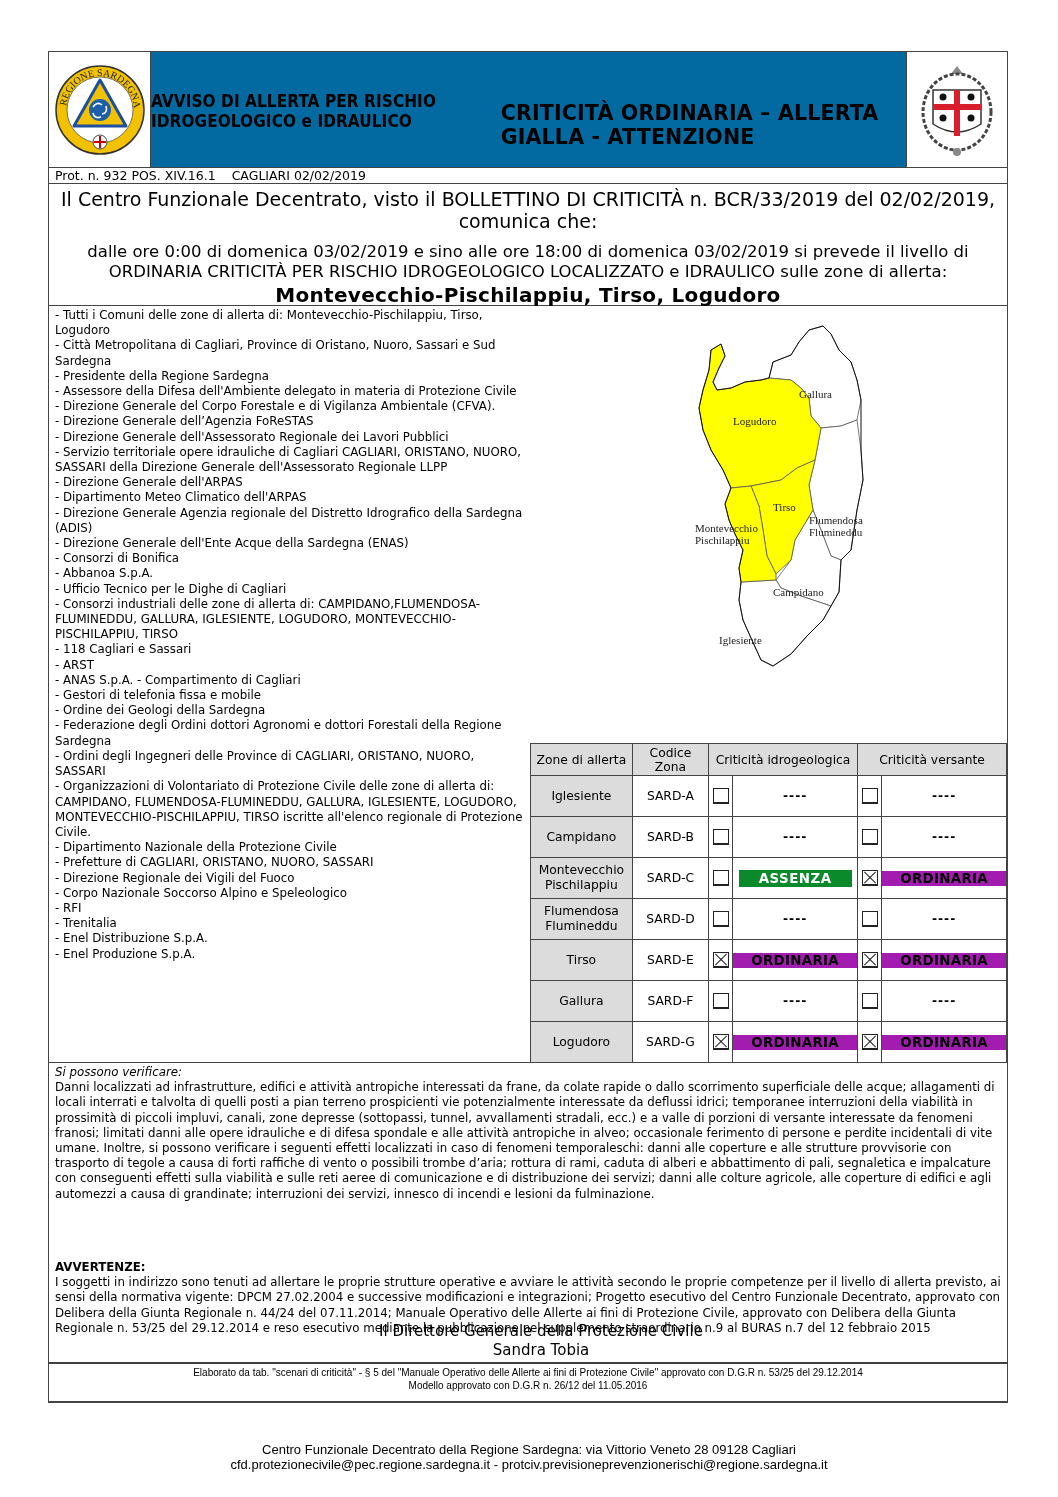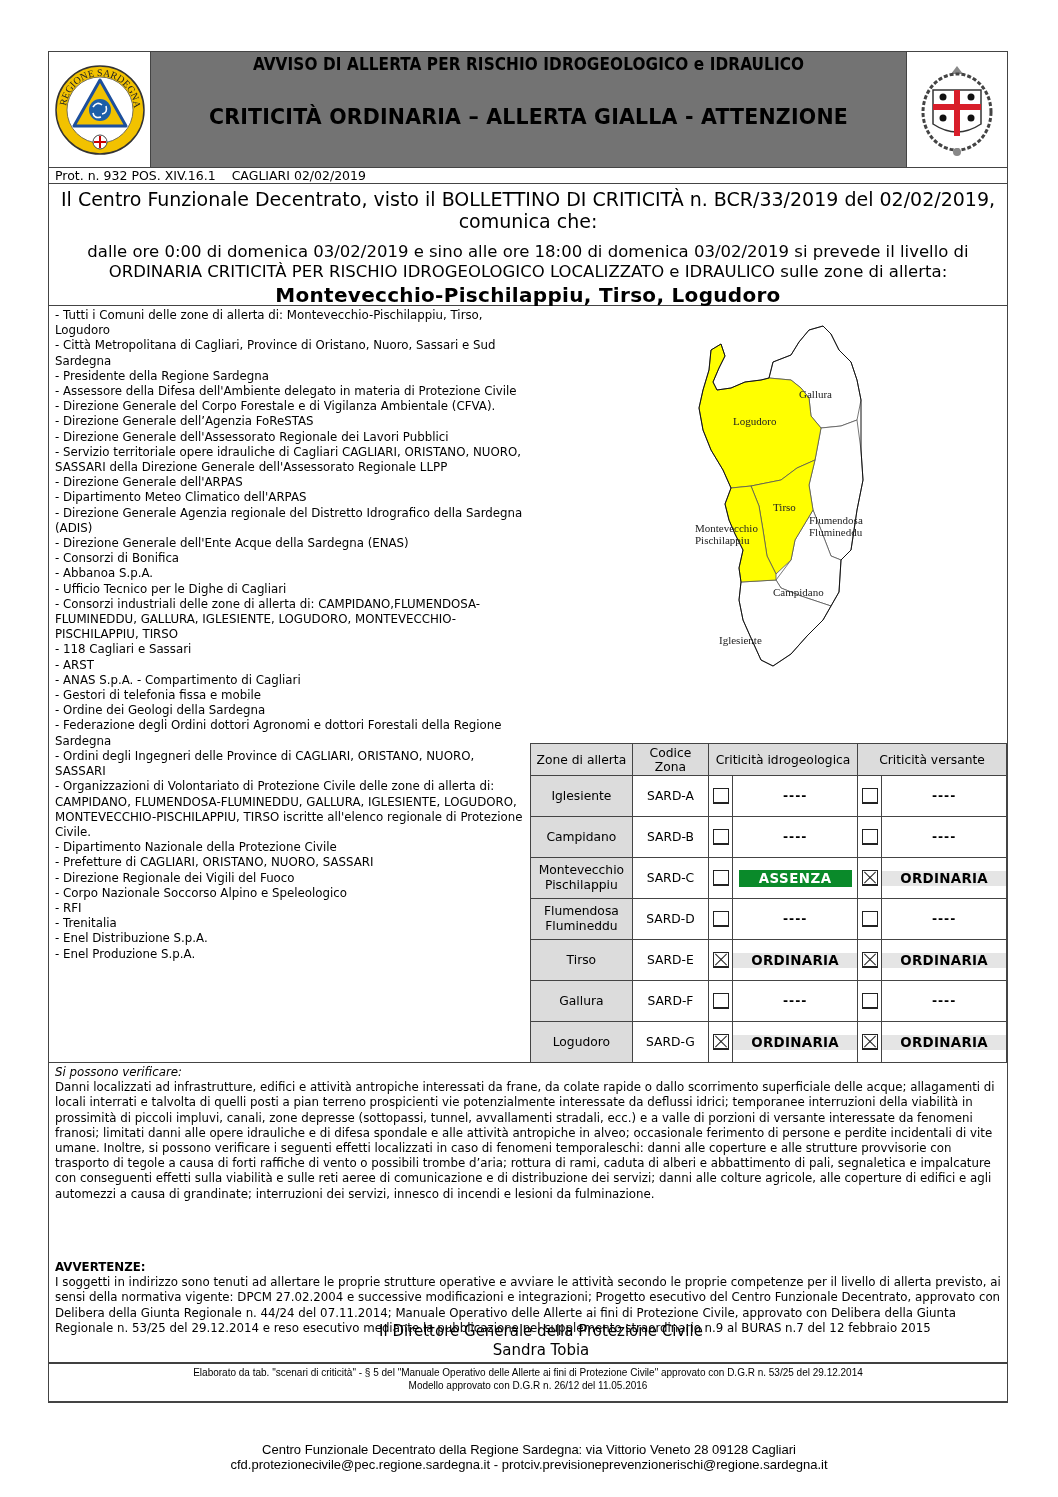--- a/index.html
+++ b/index.html
@@ -2,21 +2,21 @@
 <html><head>
 <meta charset="utf-8">
 <style>
   html, body { margin:0; padding:0; background:#fff; }
   body { width:1058px; height:1497px; position:relative; font-family:"DejaVu Sans", sans-serif; color:#000; overflow:hidden; }
   .frame { position:absolute; left:48px; top:51px; width:960px; border:1px solid #444; box-sizing:border-box; }
   .row { border-bottom:1px solid #444; box-sizing:border-box; position:relative; }
   
   .hdr { height:116px; display:flex; }
   .logo-l { width:101px; border-right:1px solid #444; display:flex; align-items:center; justify-content:center; }
-  .banner { flex:1; background:#737373; display:flex; flex-direction:column; align-items:center; }
+  .banner { flex:1; background:#0369a1; display:flex; flex-direction:row; align-items:center; }
   .banner .t1 { font-family:"DejaVu Sans Condensed","DejaVu Sans", sans-serif; font-weight:bold; font-size:17px; margin-top:2px; letter-spacing:0.1px; }
   .banner .t2 { font-weight:bold; font-size:20.5px; margin-top:31px; letter-spacing:0.2px; }
   .logo-r { width:100px; border-left:1px solid #444; display:flex; align-items:center; justify-content:center; }
   .prot { height:16px; display:flex; align-items:center; padding:0 6px; font-size:12.5px;gap:16px; }
   .intro { height:118px; text-align:center; }
   .intro .l1 { font-size:19px; margin-top:4px; }
   .intro .l2 { font-size:16.5px; line-height:19.5px; margin:10px 6px 0; }
   .intro .zones { font-size:20px; font-weight:bold; margin-top:2px; letter-spacing:0.3px; }
   .mid { height:757px; }
   .recips { position:absolute; left:6px; top:2px; width:470px; font-size:11.8px; line-height:15.2px; }
@@ -26,21 +26,21 @@
   table.zt th { background:#dcdcdc; font-weight:normal; height:31px; line-height:14px; }
   table.zt td { height:40px; }
   table.zt td.zname { background:#dcdcdc; width:113px; line-height:15px; }
   table.zt td.zcode { width:102px; }
   table.zt td.chk { width:29px; }
   table.zt td.lvl { width:101px; }
   .box { display:inline-block; width:16px; height:16px; border:1px solid #222; border-bottom-width:2px; position:relative; vertical-align:middle; box-sizing:border-box; }
   .box.x::before, .box.x::after { content:""; position:absolute; left:-1px; top:6px; width:16px; height:1px; background:#222; }
   .box.x::before { transform:rotate(45deg); }
   .box.x::after { transform:rotate(-45deg); }
-  .lvl-ordinaria { background:#e5e5e5; font-weight:bold; font-size:13.4px; padding:0 18px; letter-spacing:0.3px; }
+  .lvl-ordinaria { background:#a21caf; font-weight:bold; font-size:13.4px; padding:0 18px; letter-spacing:0.3px; }
   .lvl-assenza { background:#0a8a2a; color:#fff; font-weight:bold; font-size:13.4px; padding:1px 20px; letter-spacing:0.5px; }
   .lvl-none { font-weight:bold; letter-spacing:1px; }
   .effects { height:192px; padding:2px 6px; font-size:11.8px; line-height:15.2px; }
   .effects .h { font-style:italic; }
   .warn { height:101px; padding:1px 6px; font-size:11.8px; line-height:15.2px; border-bottom:2px solid #404040; }
   .warn .h { font-weight:bold; }
   .source { height:38px; text-align:center; font-family:"Liberation Sans", sans-serif; font-size:10px; line-height:13px; padding-top:2px; box-sizing:border-box; border-bottom:1px solid #444; }
   .sign { position:absolute; left:12px; width:1058px; top:1322px; text-align:center; font-size:15px; line-height:19px; }
   .footer { position:absolute; left:0; width:1058px; top:1442px; text-align:center; font-family:"Liberation Sans", sans-serif; font-size:13px; line-height:15px; }
   .maplabel { font-family:"Liberation Serif", serif; font-size:11px; fill:#222; }

